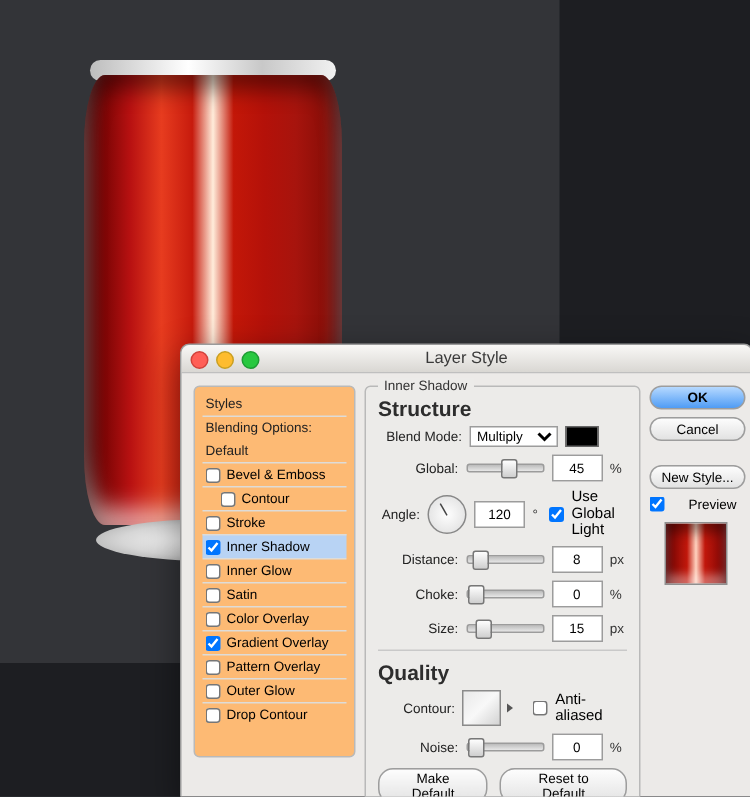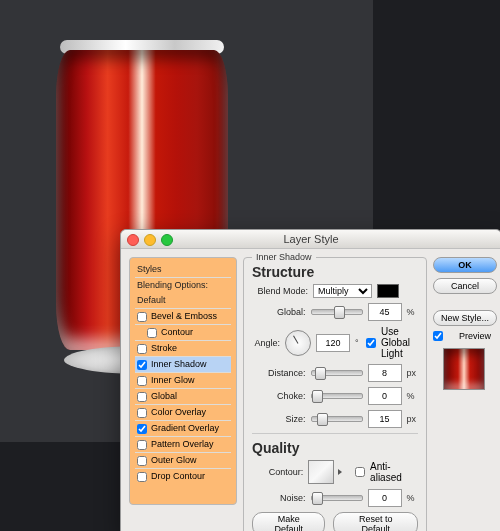--- a/index.html
+++ b/index.html
@@ -93,21 +93,21 @@
             <div class="style-row sel">
               <input type="checkbox" checked="" style="">
               <span>Inner Shadow</span>
             </div>
             <div class="style-row">
               <input type="checkbox" style="">
               <span>Inner Glow</span>
             </div>
             <div class="style-row">
               <input type="checkbox" style="">
-              <span>Global</span>
+              <span>Satin</span>
             </div>
             <div class="style-row">
               <input type="checkbox" style="">
               <span>Color Overlay</span>
             </div>
             <div class="style-row">
               <input type="checkbox" checked="" style="">
               <span>Gradient Overlay</span>
             </div>
             <div class="style-row">

